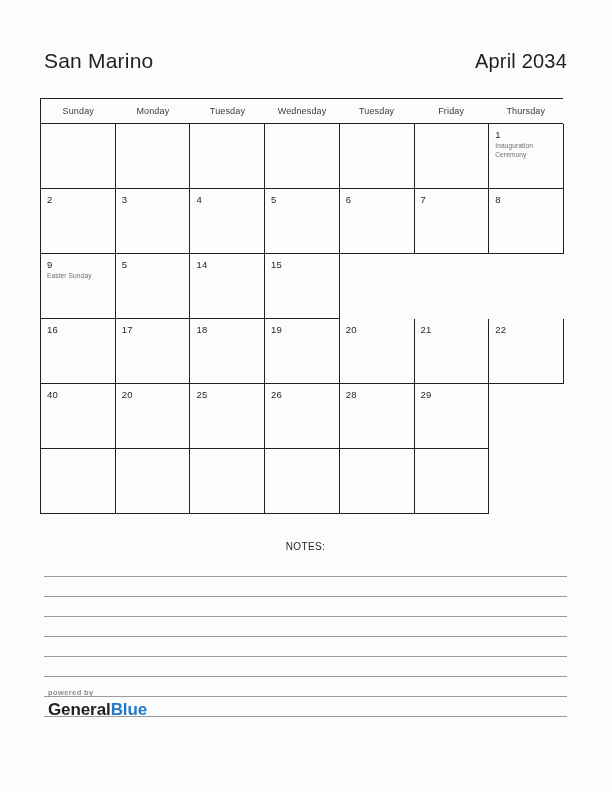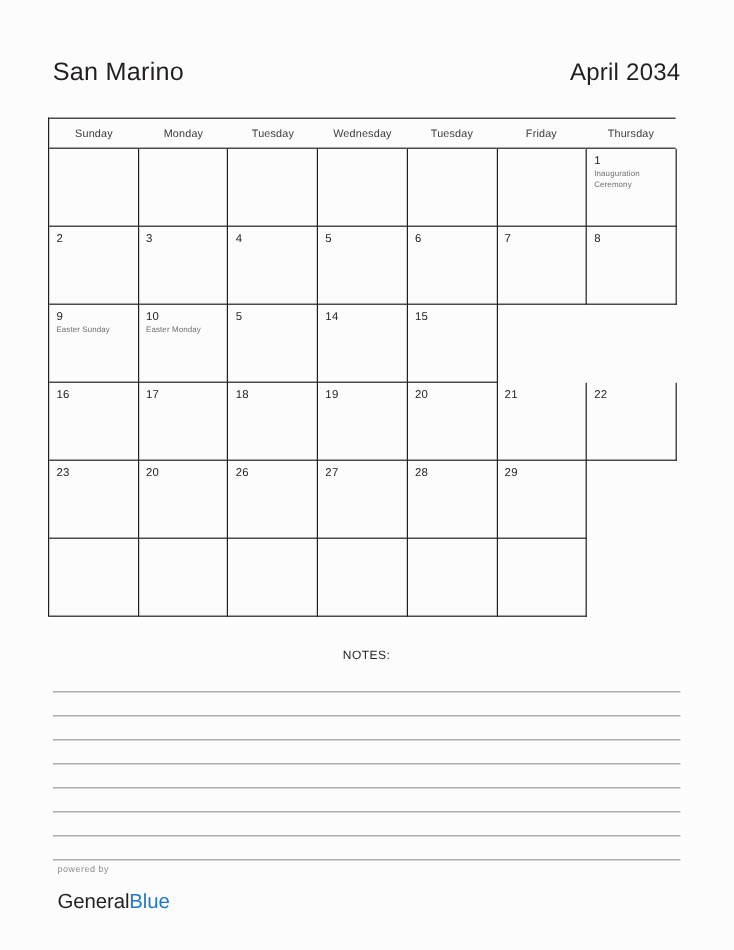--- a/index.html
+++ b/index.html
@@ -136,33 +136,34 @@
     height: 20px;
     border-bottom: 1.1px solid #9b9b9b;
     width: 100%;
     box-sizing: border-box;
   }
 
   
   .footer {
     position: absolute;
     left: 48px;
-    top: 720px;
+    top: 688px;
+    font-weight: bold;
   }
   .powered {
     font-size: 7.5px;
     color: #8d8d8d;
     letter-spacing: 0.4px;
     line-height: 10px;
   }
   .brand {
     font-size: 17px;
     line-height: 21px;
     letter-spacing: -0.1px;
-    margin-top: 11px;
+    margin-top: 1px;
     white-space: nowrap;
   }
   .brand .b1 { color: #231f20; }
   .brand .b2 { color: #2478c8; }
 </style>
 </head>
 <body>
 
 <div class="page">
 
@@ -257,24 +258,20 @@
         <span class="event"></span>
       </div>
     </div>
 
     <div class="cal-row week">
       <div class="cal-cell">
         <span class="daynum">9</span>
         <span class="event">Easter Sunday</span>
       </div>
       <div class="cal-cell">
-        <span class="daynum">10</span>
-        <span class="event">Easter Monday</span>
-      </div>
-      <div class="cal-cell">
         <span class="daynum">5</span>
         <span class="event"></span>
       </div>
       <div class="cal-cell">
         <span class="daynum">14</span>
         <span class="event"></span>
       </div>
       <div class="cal-cell">
         <span class="daynum">15</span>
         <span class="event"></span>
@@ -307,33 +304,33 @@
         <span class="event"></span>
       </div>
       <div class="cal-cell">
         <span class="daynum">22</span>
         <span class="event"></span>
       </div>
     </div>
 
     <div class="cal-row week">
       <div class="cal-cell">
-        <span class="daynum">23</span>
+        <span class="daynum">40</span>
         <span class="event"></span>
       </div>
       <div class="cal-cell">
         <span class="daynum">20</span>
         <span class="event"></span>
       </div>
       <div class="cal-cell">
+        <span class="daynum">25</span>
+        <span class="event"></span>
+      </div>
+      <div class="cal-cell">
         <span class="daynum">26</span>
-        <span class="event"></span>
-      </div>
-      <div class="cal-cell">
-        <span class="daynum">27</span>
         <span class="event"></span>
       </div>
       <div class="cal-cell">
         <span class="daynum">28</span>
         <span class="event"></span>
       </div>
       <div class="cal-cell">
         <span class="daynum">29</span>
         <span class="event"></span>
       </div>

